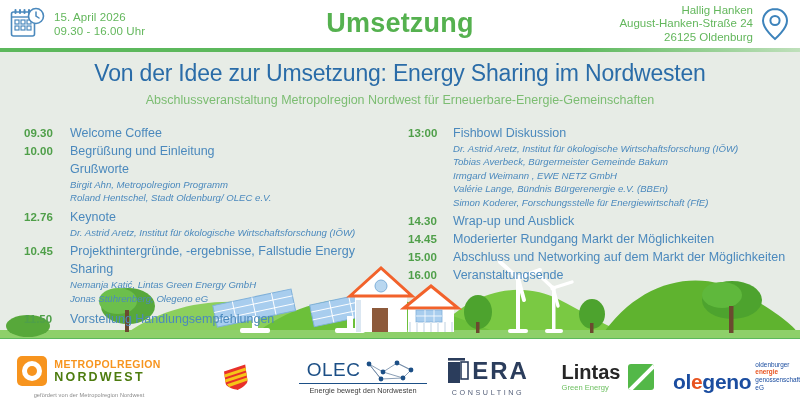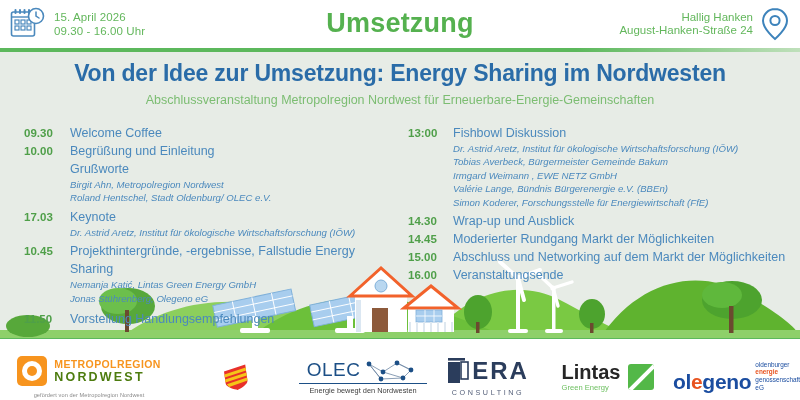--- a/index.html
+++ b/index.html
@@ -54,21 +54,21 @@
 
   
   .headband {
     position: absolute; left: 0; top: 52px;
     width: 800px; height: 62px;
     background: #e7ece6;
     display: flex; flex-direction: column;
     align-items: center; justify-content: center;
   }
   .headline {
-    color: #2a6ca8; font-size: 23px; font-weight: bold;
+    color: #2a6ca8; font-size: 23px; font-weight: normal;
     letter-spacing: -.2px; white-space: nowrap;
   }
   .subheadline {
     color: #7cbd72; font-size: 12.5px; margin-top: 6px;
     white-space: nowrap;
   }
 
   
   .body-area {
     position: absolute; left: 0; top: 114px;
@@ -253,20 +253,21 @@
         <div class="top-date">09.30 - 16.00 Uhr</div>
       </div>
     </div>
 
     <div class="top-title">Umsetzung</div>
 
     <div class="top-right">
       <div>
         <div class="top-addr">Hallig Hanken</div>
         <div class="top-addr">August-Hanken-Straße 24</div>
+        <div class="top-addr">26125 Oldenburg</div>
       </div>
       <svg class="pin-icon" viewBox="0 0 30 34">
         <path d="M15 2 C8.4 2 3 7.3 3 13.8 C3 22 15 32 15 32 C15 32 27 22 27 13.8 C27 7.3 21.6 2 15 2 Z" fill="#ffffff" stroke="#3d83bb" stroke-width="2"></path>
         <circle cx="15" cy="13.5" r="4.6" fill="#ffffff" stroke="#3d83bb" stroke-width="2"></circle>
       </svg>
     </div>
   </div>
 
   <div class="green-rule"></div>
 
@@ -399,26 +400,26 @@
           <span class="time">09.30</span>
           <span class="titletxt">Welcome Coffee</span>
         </div>
 
         <div class="item">
           <span class="time">10.00</span>
           <span class="titletxt">Begrüßung und Einleitung</span>
         </div>
         <div class="grusswort">Grußworte</div>
         <div class="sub-list">
-          <div class="speaker">Birgit Ahn, Metropolregion Nordwest</div>
+          <div class="speaker">Birgit Ahn, Metropolregion Programm</div>
           <div class="speaker">Roland Hentschel, Stadt Oldenburg/ OLEC e.V.</div>
         </div>
 
         <div class="item" style="margin-top:3px;">
-          <span class="time">17.03</span>
+          <span class="time">12.76</span>
           <span class="titletxt">Keynote</span>
         </div>
         <div class="sub-list">
           <div class="speaker">Dr. Astrid Aretz, Institut für ökologische Wirtschaftsforschung (IÖW)</div>
         </div>
 
         <div class="item" style="margin-top:3px;">
           <span class="time">10.45</span>
           <span class="titletxt">Projekthintergründe, -ergebnisse, Fallstudie Energy Sharing</span>
         </div>

